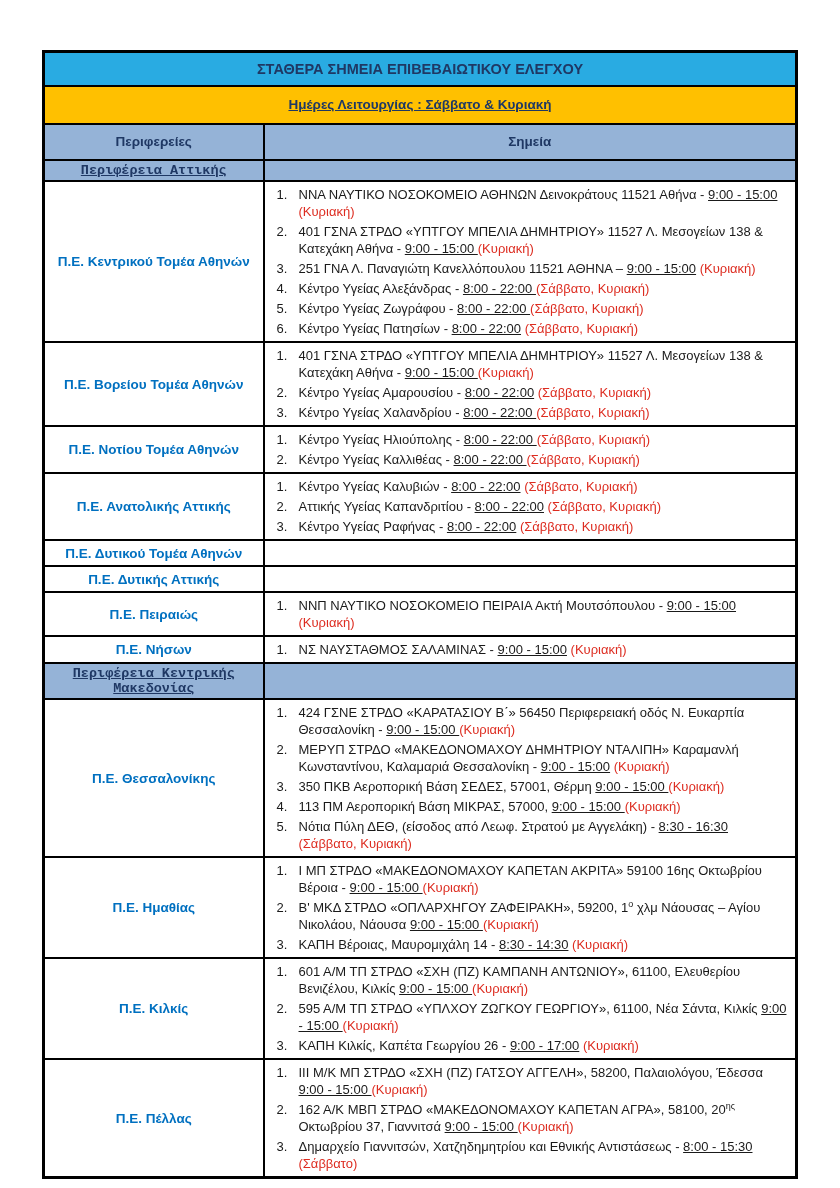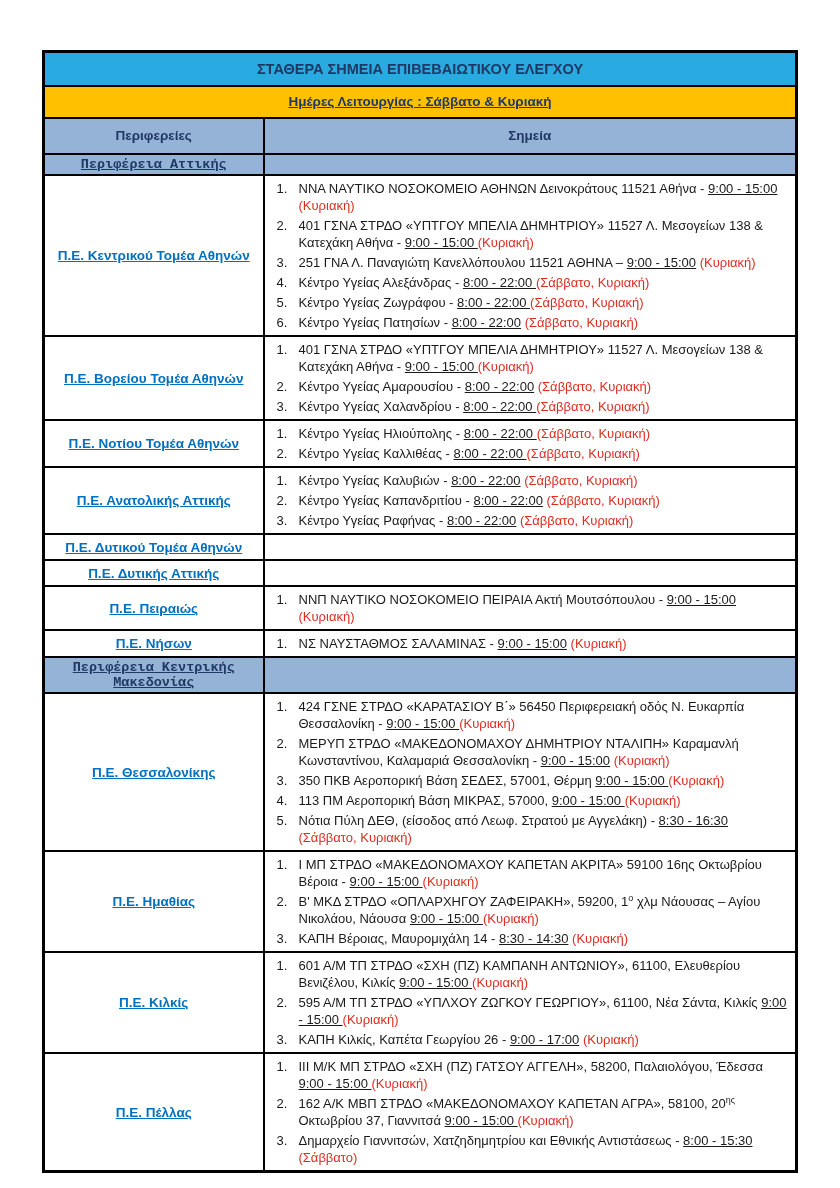--- a/index.html
+++ b/index.html
@@ -29,21 +29,21 @@
     text-align: center;
     font-size: 14.5px;
     height: 34px;
   }
   .subtitle-cell {
     background: var(--gold, #FFC000);
     color: var(--navy, #1F3864);
     font-weight: 700;
     text-align: center;
     font-size: 13.5px;
-    height: 32px;
+    height: 38px;
   }
   .subtitle-cell span { text-decoration: underline; }
 
   .colhead-cell {
     background: var(--lightblue, #95B3D7);
     color: var(--navy, #1F3864);
     font-weight: 700;
     text-align: center;
     font-size: 13.5px;
     height: 36px;
@@ -58,21 +58,20 @@
   .section-label {
     color: var(--navy, #1F3864);
     font-weight: 700;
     text-decoration: underline;
   }
 
   .region-cell { text-align: center; padding: 3px 6px; }
   .region-link {
     color: var(--link, #0070C0);
     font-weight: 700;
-    text-decoration: underline;
     font-size: 13.5px;
     cursor: pointer;
     margin-top: 36px;
   }
 
   .points-cell {
     font-size: 13px;
     line-height: 17px;
     padding: 4px 8px 4px 0;
   }
@@ -171,21 +170,21 @@
         </tr>
         <tr>
           <td class="region-cell"><span class="region-link">Π.Ε. Ανατολικής Αττικής</span></td>
           <td class="points-cell">
             <div class="item">
               <span class="num">1.</span>
               <div class="itext"><span class="seg-n">Κέντρο Υγείας Καλυβιών - </span><span class="seg-u">8:00 - 22:00</span><span class="seg-n"> </span><span class="seg-r">(Σάββατο, Κυριακή)</span></div>
             </div>
             <div class="item">
               <span class="num">2.</span>
-              <div class="itext"><span class="seg-n">Κέντρο Υγείας Καπανδριτίου - </span><span class="seg-u">8:00 - 22:00</span><span class="seg-n"> </span><span class="seg-r">(Σάββατο, Κυριακή)</span></div>
+              <div class="itext"><span class="seg-n">Αττικής Υγείας Καπανδριτίου - </span><span class="seg-u">8:00 - 22:00</span><span class="seg-n"> </span><span class="seg-r">(Σάββατο, Κυριακή)</span></div>
             </div>
             <div class="item">
               <span class="num">3.</span>
               <div class="itext"><span class="seg-n">Κέντρο Υγείας Ραφήνας - </span><span class="seg-u">8:00 - 22:00</span><span class="seg-n"> </span><span class="seg-r">(Σάββατο, Κυριακή)</span></div>
             </div>
           </td>
         </tr>
         <tr>
           <td class="region-cell"><span class="region-link">Π.Ε. Δυτικού Τομέα Αθηνών</span></td>
           <td class="points-cell"></td>

